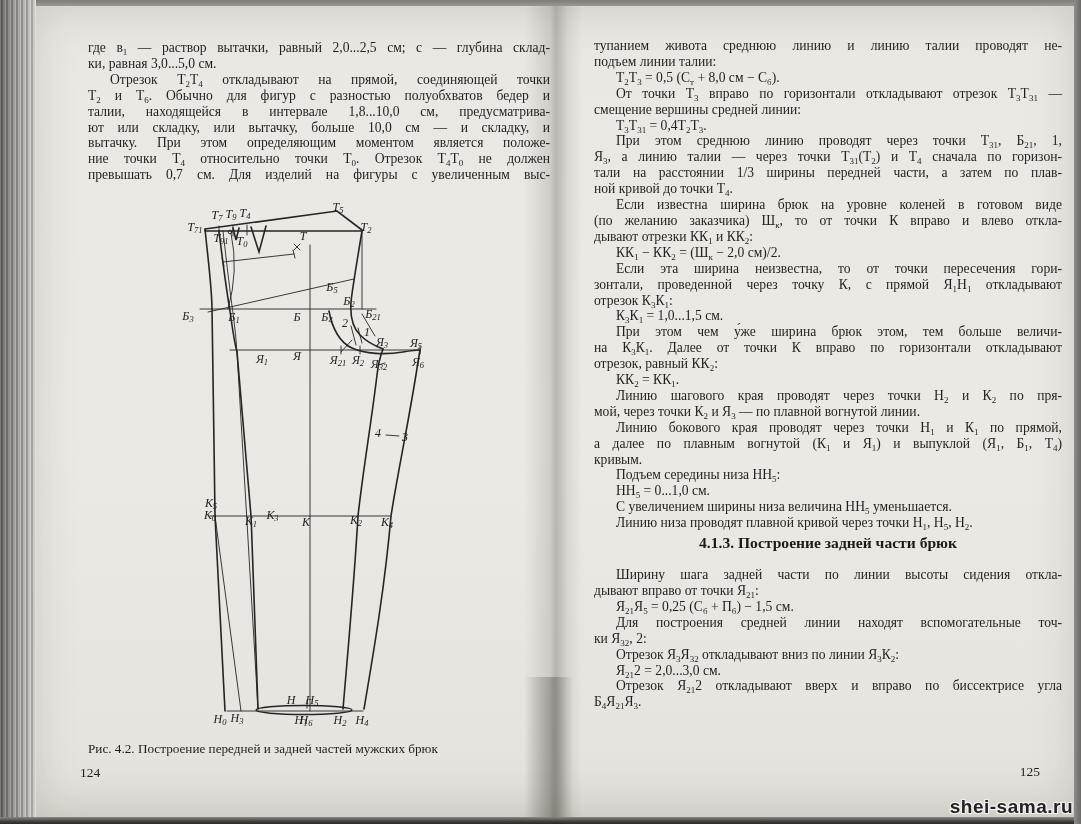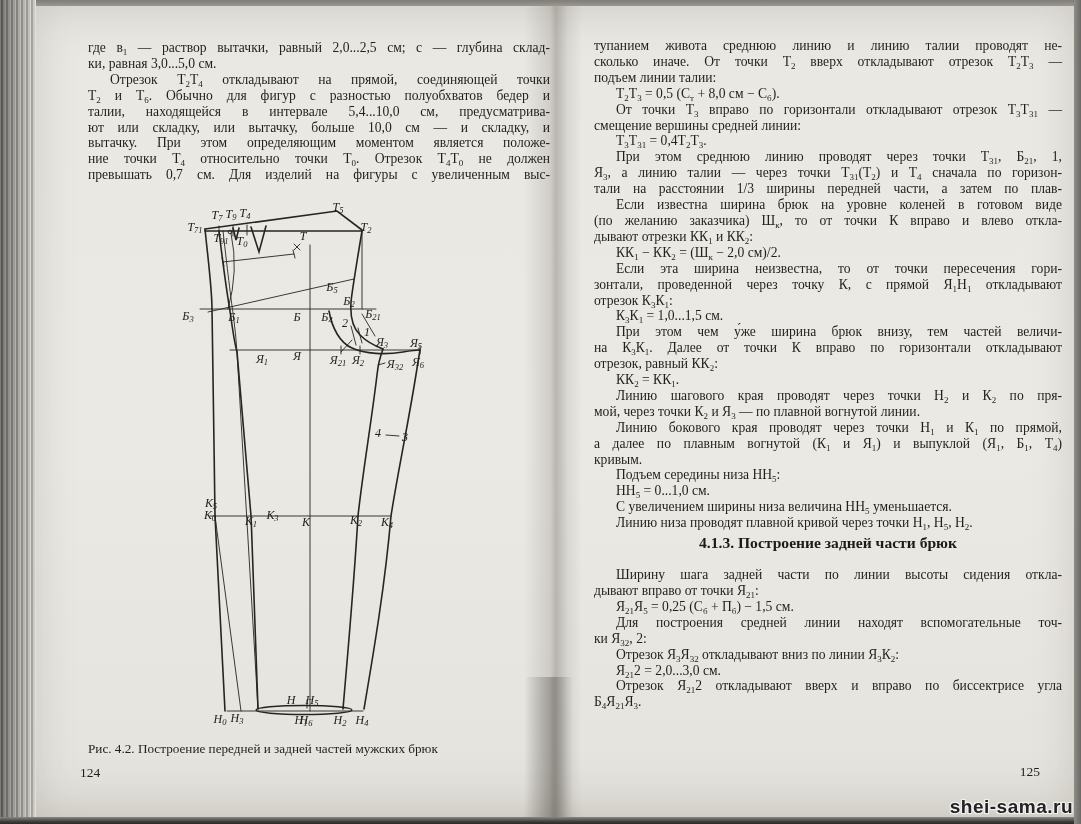--- a/index.html
+++ b/index.html
@@ -53,21 +53,21 @@
   <div class="edge-left"></div>
   <div class="edge-top"></div>
   <div class="edge-bottom"></div>
   <div class="edge-right"></div>
 
   <div class="tcol" id="left-text" style="left:88px;top:40px;width:462px;">
       <div class="ln jst">где в<sub>1</sub> — раствор вытачки, равный 2,0...2,5 см; с — глубина склад-</div>
       <div class="ln">ки, равная 3,0...5,0 см.</div>
       <div class="ln ind jst">Отрезок Т<sub>2</sub>Т<sub>4</sub> откладывают на прямой, соединяющей точки</div>
       <div class="ln jst">Т<sub>2</sub> и Т<sub>6</sub>. Обычно для фигур с разностью полуобхватов бедер и</div>
-      <div class="ln jst">талии, находящейся в интервале 5,4...10,0 см, предусматрива-</div>
+      <div class="ln jst">талии, находящейся в интервале 1,8...10,0 см, предусматрива-</div>
       <div class="ln jst">ют или складку, или вытачку, больше 10,0 см — и складку, и</div>
       <div class="ln jst">вытачку. При этом определяющим моментом является положе-</div>
       <div class="ln jst">ние точки Т<sub>4</sub> относительно точки Т<sub>0</sub>. Отрезок Т<sub>4</sub>Т<sub>0</sub> не должен</div>
       <div class="ln jst">превышать 0,7 см. Для изделий на фигуры с увеличенным выс-</div>
     </div>
 
   <div class="diagram">
     <svg width="340" height="548" viewBox="0 0 340 548">
       <g stroke="#262522" fill="none" stroke-width="0.9" stroke-linecap="round">
 
@@ -126,21 +126,21 @@
         <div class="plabel" style="left: 142px; top: 122px;">Б<sub>4</sub></div>
         <div class="plabel" style="left: 188px; top: 119px;">Б<sub>21</sub></div>
         <div class="plabel" style="left: 160px; top: 128px;">2</div>
         <div class="plabel" style="left: 182px; top: 137px;">1</div>
         <div class="plabel" style="left: 197px; top: 147px;">Я<sub>3</sub></div>
         <div class="plabel" style="left: 231px; top: 148px;">Я<sub>5</sub></div>
         <div class="plabel" style="left: 51px; top: 164px; margin-left: 26px;">Я<sub>1</sub></div>
         <div class="plabel" style="left: 112px; top: 161px;">Я</div>
         <div class="plabel" style="left: 153px; top: 165px;">Я<sub>21</sub></div>
         <div class="plabel" style="left: 173px; top: 165px;">Я<sub>2</sub></div>
-        <div class="plabel" style="left: 210px; top: 169px;">Я<sub>32</sub></div>
+        <div class="plabel" style="left: 194px; top: 169px;">Я<sub>32</sub></div>
         <div class="plabel" style="left: 233px; top: 167px;">Я<sub>6</sub></div>
         <div class="plabel" style="left: 193px; top: 238px;">4</div>
         <div class="plabel" style="left: 220px; top: 242px;">3</div>
         <div class="plabel" style="left: 26px; top: 308px;">К<sub>5</sub></div>
         <div class="plabel" style="left: 67px; top: 320px; padding-left: 41px;">К<sub>3</sub></div>
         <div class="plabel" style="left: 25px; top: 320px;">К<sub>0</sub></div>
         <div class="plabel" style="left: 66px; top: 326px;">К<sub>1</sub></div>
         <div class="plabel" style="left: 121px; top: 327px;">К</div>
         <div class="plabel" style="left: 171px; top: 325px;">К<sub>2</sub></div>
         <div class="plabel" style="left: 202px; top: 327px;">К<sub>4</sub></div>
@@ -154,38 +154,38 @@
         <div class="plabel" style="left: 177px; top: 525px;">Н<sub>4</sub></div>
       </div>
   </div>
 
   <div class="caption">Рис. 4.2. Построение передней и задней частей мужских брюк</div>
   <div class="pagenum left">124</div>
 
   <div class="tcol" style="left:594px;top:38px;width:468px;">
     <div id="right-text-1">
         <div class="ln jst">тупанием живота среднюю линию и линию талии проводят не-</div>
-        <div class="ln jst">сколько иначе. От точки Т<sub>2</sub> вверх откладывают отрезок Т<sub>2</sub>Т<sub>3</sub> —</div>
         <div class="ln">подъем линии талии:</div>
         <div class="ln ind">Т<sub>2</sub>Т<sub>3</sub> = 0,5 (С<sub>т</sub> + 8,0 см − С<sub>б</sub>).</div>
         <div class="ln ind jst">От точки Т<sub>3</sub> вправо по горизонтали откладывают отрезок Т<sub>3</sub>Т<sub>31</sub> —</div>
         <div class="ln">смещение вершины средней линии:</div>
         <div class="ln ind">Т<sub>3</sub>Т<sub>31</sub> = 0,4Т<sub>2</sub>Т<sub>3</sub>.</div>
         <div class="ln ind jst">При этом среднюю линию проводят через точки Т<sub>31</sub>, Б<sub>21</sub>, 1,</div>
         <div class="ln jst">Я<sub>3</sub>, а линию талии — через точки Т<sub>31</sub>(Т<sub>2</sub>) и Т<sub>4</sub> сначала по горизон-</div>
         <div class="ln jst">тали на расстоянии 1/3 ширины передней части, а затем по плав-</div>
+        <div class="ln">ной кривой до точки Т<sub>4</sub>.</div>
         <div class="ln ind jst">Если известна ширина брюк на уровне коленей в готовом виде</div>
         <div class="ln jst">(по желанию заказчика) Ш<sub>к</sub>, то от точки К вправо и влево откла-</div>
         <div class="ln">дывают отрезки КК<sub>1</sub> и КК<sub>2</sub>:</div>
         <div class="ln ind">КК<sub>1</sub> − КК<sub>2</sub> = (Ш<sub>к</sub> − 2,0 см)/2.</div>
         <div class="ln ind jst">Если эта ширина неизвестна, то от точки пересечения гори-</div>
         <div class="ln jst">зонтали, проведенной через точку К, с прямой Я<sub>1</sub>Н<sub>1</sub> откладывают</div>
         <div class="ln">отрезок К<sub>3</sub>К<sub>1</sub>:</div>
         <div class="ln ind">К<sub>3</sub>К<sub>1</sub> = 1,0...1,5 см.</div>
-        <div class="ln ind jst">При этом чем у́же ширина брюк внизу, тем частей величи-</div>
+        <div class="ln ind jst">При этом чем у́же ширина брюк этом, тем больше величи-</div>
         <div class="ln jst">на К<sub>3</sub>К<sub>1</sub>. Далее от точки К вправо по горизонтали откладывают</div>
         <div class="ln">отрезок, равный КК<sub>2</sub>:</div>
         <div class="ln ind">КК<sub>2</sub> = КК<sub>1</sub>.</div>
         <div class="ln ind jst">Линию шагового края проводят через точки Н<sub>2</sub> и К<sub>2</sub> по пря-</div>
         <div class="ln">мой, через точки К<sub>2</sub> и Я<sub>3</sub> — по плавной вогнутой линии.</div>
         <div class="ln ind jst">Линию бокового края проводят через точки Н<sub>1</sub> и К<sub>1</sub> по прямой,</div>
         <div class="ln jst">а далее по плавным вогнутой (К<sub>1</sub> и Я<sub>1</sub>) и выпуклой (Я<sub>1</sub>, Б<sub>1</sub>, Т<sub>4</sub>)</div>
         <div class="ln">кривым.</div>
         <div class="ln ind">Подъем середины низа НН<sub>5</sub>:</div>
         <div class="ln ind">НН<sub>5</sub> = 0...1,0 см.</div>

